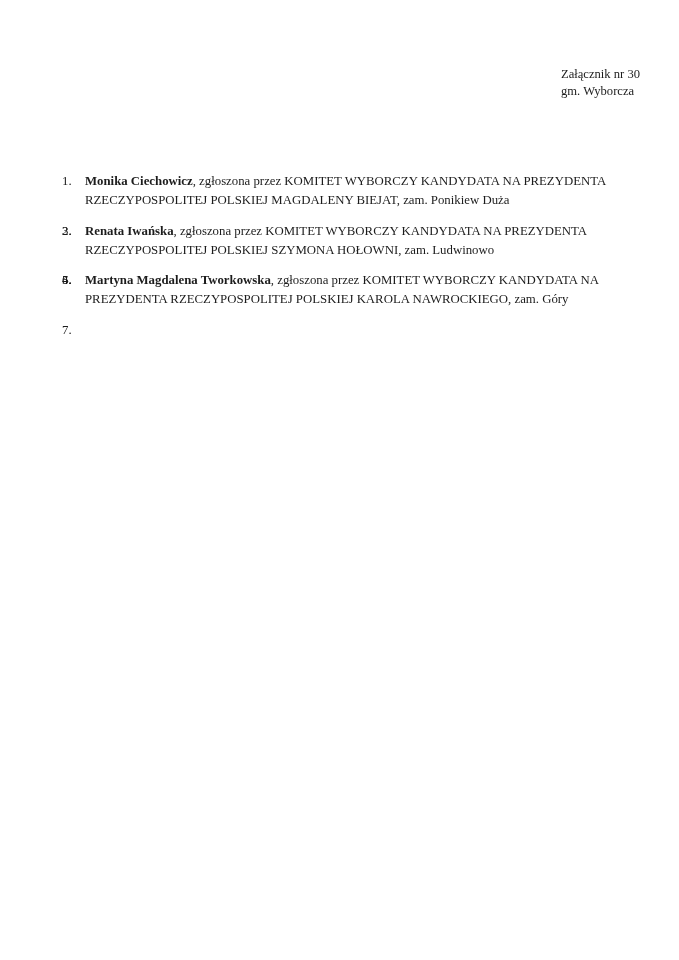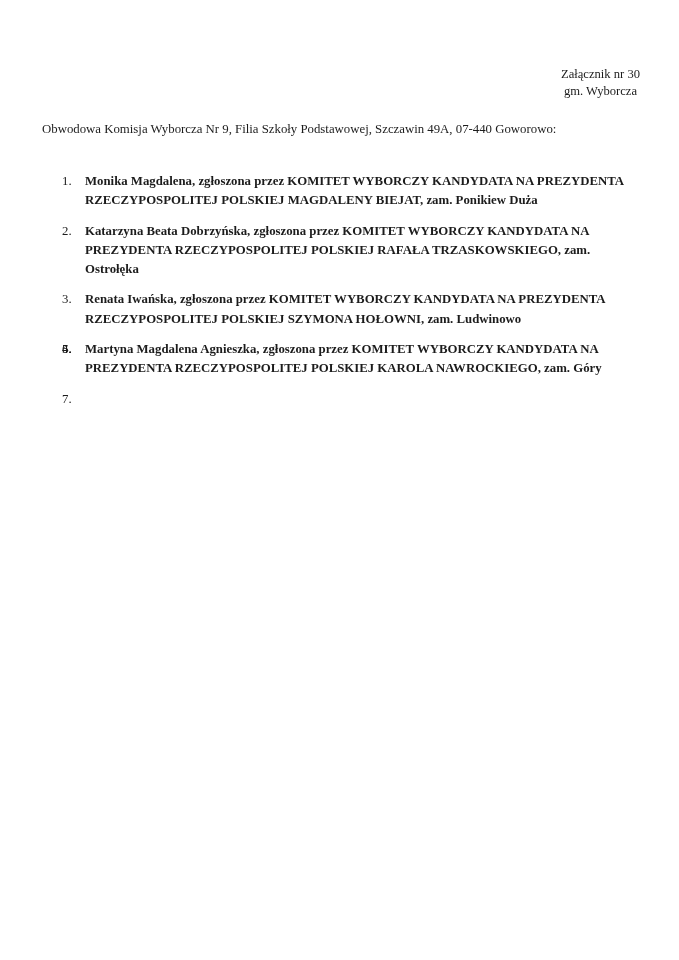--- a/index.html
+++ b/index.html
@@ -23,21 +23,21 @@
     height: 960px;
     background: #ffffff;
     overflow: hidden;
   }
 
   
   .doc-header {
     position: absolute;
     top: 66px;
     right: 39px;
-    text-align: center;
+    text-align: left;
     font-size: 12.6px;
     line-height: 17px;
     color: #1c1c1c;
   }
   .doc-header .hline {
     display: block;
     white-space: nowrap;
   }
 
   
@@ -82,63 +82,61 @@
     line-height: 19.3px;
     color: #1c1c1c;
   }
   .item-body {
     display: block;
   }
   .member-name {
     font-weight: bold;
   }
   .member-desc {
-    font-weight: bold;
+    font-weight: normal;
   }
 </style>
 </head>
 <body>
 
 <div class="page">
 
   <div class="doc-header">
     <span class="hline">Załącznik nr 30</span>
     <span class="hline">gm. Wyborcza</span>
   </div>
 
-  <div class="intro">Obwodowa Komisja Wyborcza Nr 9, Filia Szkoły Podstawowej, Szczawin 49A, 07-440 Goworowo:</div>
 
   <div class="member-list">
 
     <div class="member-item">
       <span class="item-number">1.</span>
-      <span class="item-body"><span class="member-name">Monika Magdalena</span><span class="member-desc">, zgłoszona przez KOMITET WYBORCZY KANDYDATA NA PREZYDENTA RZECZYPOSPOLITEJ POLSKIEJ MAGDALENY BIEJAT, zam. Ponikiew Duża</span></span>
+      <span class="item-body"><span class="member-name">Monika Ciechowicz</span><span class="member-desc">, zgłoszona przez KOMITET WYBORCZY KANDYDATA NA PREZYDENTA RZECZYPOSPOLITEJ POLSKIEJ MAGDALENY BIEJAT, zam. Ponikiew Duża</span></span>
     </div>
 
     <div class="member-item">
       <span class="item-number">2.</span>
-      <span class="item-body"><span class="member-name">Katarzyna Beata Dobrzyńska</span><span class="member-desc">, zgłoszona przez KOMITET WYBORCZY KANDYDATA NA PREZYDENTA RZECZYPOSPOLITEJ POLSKIEJ RAFAŁA TRZASKOWSKIEGO, zam. Ostrołęka</span></span>
     </div>
 
     <div class="member-item">
       <span class="item-number">3.</span>
       <span class="item-body"><span class="member-name">Renata Iwańska</span><span class="member-desc">, zgłoszona przez KOMITET WYBORCZY KANDYDATA NA PREZYDENTA RZECZYPOSPOLITEJ POLSKIEJ SZYMONA HOŁOWNI, zam. Ludwinowo</span></span>
     </div>
 
     <div class="member-item">
       <span class="item-number">4.</span>
     </div>
 
     <div class="member-item">
       <span class="item-number">5.</span>
     </div>
 
     <div class="member-item">
       <span class="item-number">6.</span>
-      <span class="item-body"><span class="member-name">Martyna Magdalena Agnieszka</span><span class="member-desc">, zgłoszona przez KOMITET WYBORCZY KANDYDATA NA PREZYDENTA RZECZYPOSPOLITEJ POLSKIEJ KAROLA NAWROCKIEGO, zam. Góry</span></span>
+      <span class="item-body"><span class="member-name">Martyna Magdalena Tworkowska</span><span class="member-desc">, zgłoszona przez KOMITET WYBORCZY KANDYDATA NA PREZYDENTA RZECZYPOSPOLITEJ POLSKIEJ KAROLA NAWROCKIEGO, zam. Góry</span></span>
     </div>
 
     <div class="member-item">
       <span class="item-number">7.</span>
     </div>
 
   </div>
 
 </div>
 

